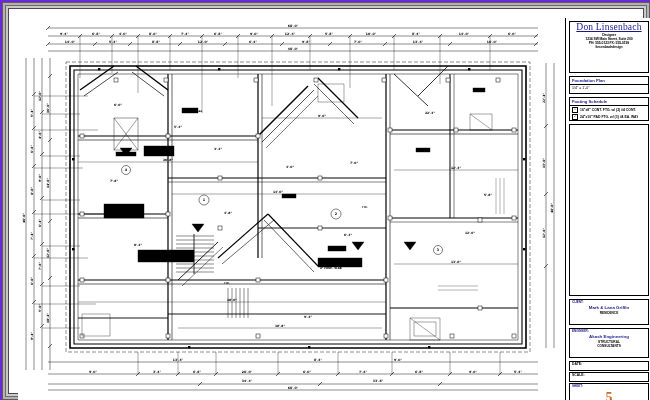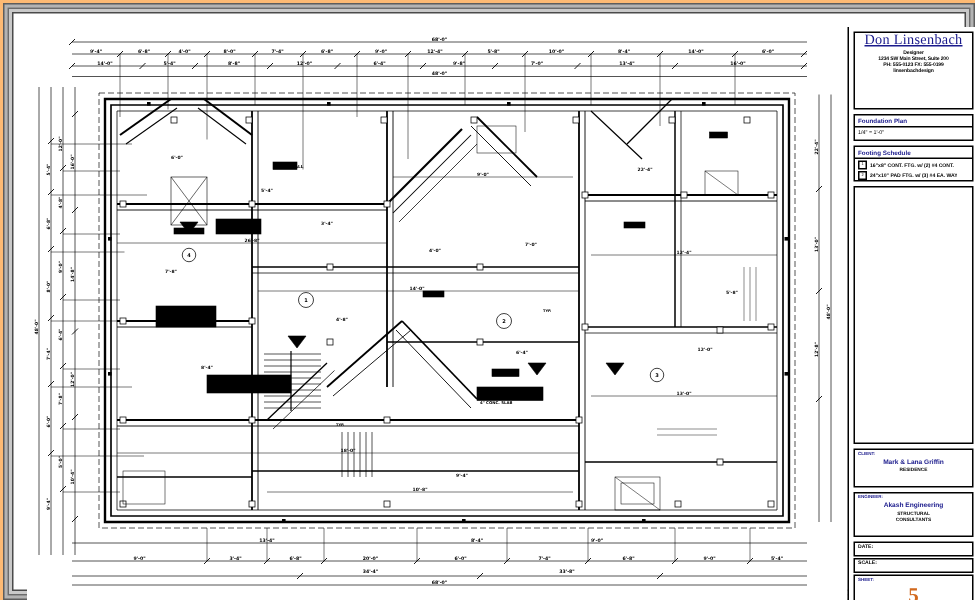--- a/index.html
+++ b/index.html
@@ -1,20 +1,20 @@
 <!DOCTYPE html>
 <html><head>
 <meta charset="utf-8">
 <style>
   html,body{margin:0;padding:0;background:#8a8a8a;}
   body{width:650px;height:400px;overflow:hidden;
        font-family:"Liberation Sans",sans-serif;}
 
   
-  #sheet{position:relative;width:650px;height:400px;background:#fdba74;}
+  #sheet{position:relative;width:650px;height:400px;background:#6d28d9;}
   .frame-outer{position:absolute;left:2px;top:2px;width:646px;height:396px;
                border:1px solid #5d5d5d;background:#b3b3b3;}
   .frame-mid{position:absolute;left:5px;top:5px;width:640px;height:390px;
              border:1px solid #6b6b6b;background:#c9c9c9;}
   .frame-inner{position:absolute;left:8px;top:8px;width:634px;height:384px;
                border:1px solid #4a4a4a;background:#ffffff;}
 
   
   #plan{position:absolute;left:9px;top:9px;width:547px;height:382px;
         background:#ffffff;overflow:hidden;}

